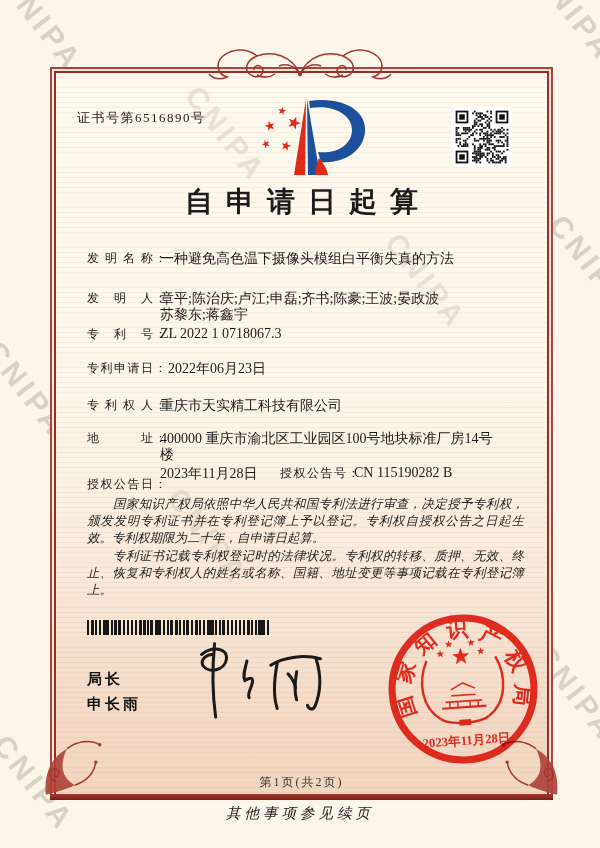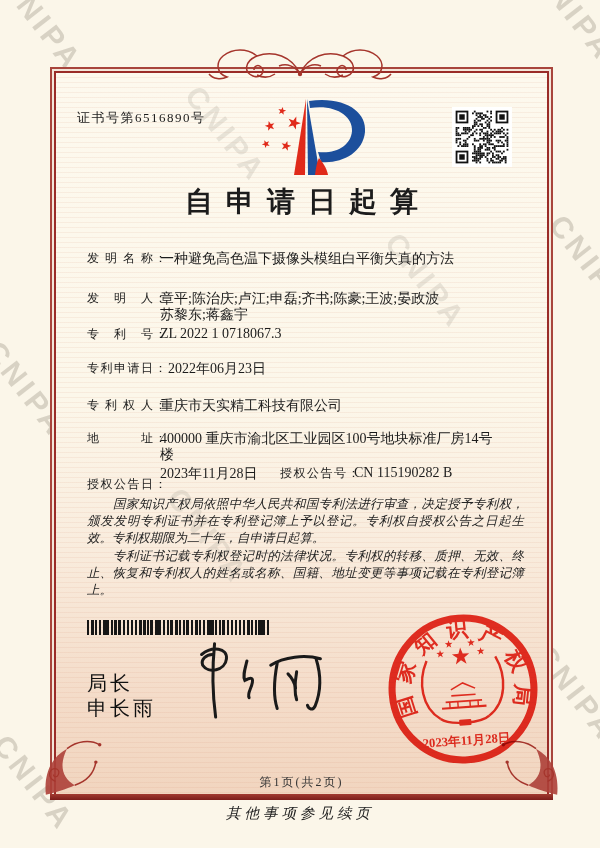--- a/index.html
+++ b/index.html
@@ -25,21 +25,21 @@
          letter-spacing:13px;text-indent:13px;}
   .lab{font-size:12px;letter-spacing:1.5px;white-space:nowrap;}
   .val{font-size:14px;white-space:nowrap;}
   .para{left:35px;width:437px;font-size:12.5px;line-height:17px;font-style:italic;
         text-indent:26px;text-align:justify;color:#232323;}
   .barcode{left:35px;top:551px;width:182px;height:15px;
      background:
        repeating-linear-gradient(90deg,#161616 0 2px,transparent 2px 4px),
        repeating-linear-gradient(90deg,#161616 0 1px,transparent 1px 9px),
        repeating-linear-gradient(90deg,transparent 0 5px,#161616 5px 7px,transparent 7px 13px);}
-  .officer{font-family:"Liberation Sans",sans-serif;font-weight:normal;font-size:20px;
+  .officer{font-family:"Liberation Sans",sans-serif;font-weight:bold;font-size:15px;
            letter-spacing:3px;color:#111;}
   .pagenum{left:0;right:0;top:705px;text-align:center;font-size:12px;letter-spacing:2px;color:#333;}
   .band{left:-2px;right:-2px;bottom:-2px;height:6px;
         background:linear-gradient(180deg,#a23a30,#7c1d1a);z-index:2;}
   .corner{z-index:3;}
   .seal{left:334px;top:543px;width:154px;height:154px;transform:rotate(-4deg);
         opacity:.95;mix-blend-mode:multiply;z-index:4;}
   .sig{left:128px;top:572px;width:162px;height:82px;z-index:3;}
   .footnote{left:0;right:0;top:804px;text-align:center;font-size:14.5px;font-style:italic;
             letter-spacing:4px;color:#222;z-index:1;}

